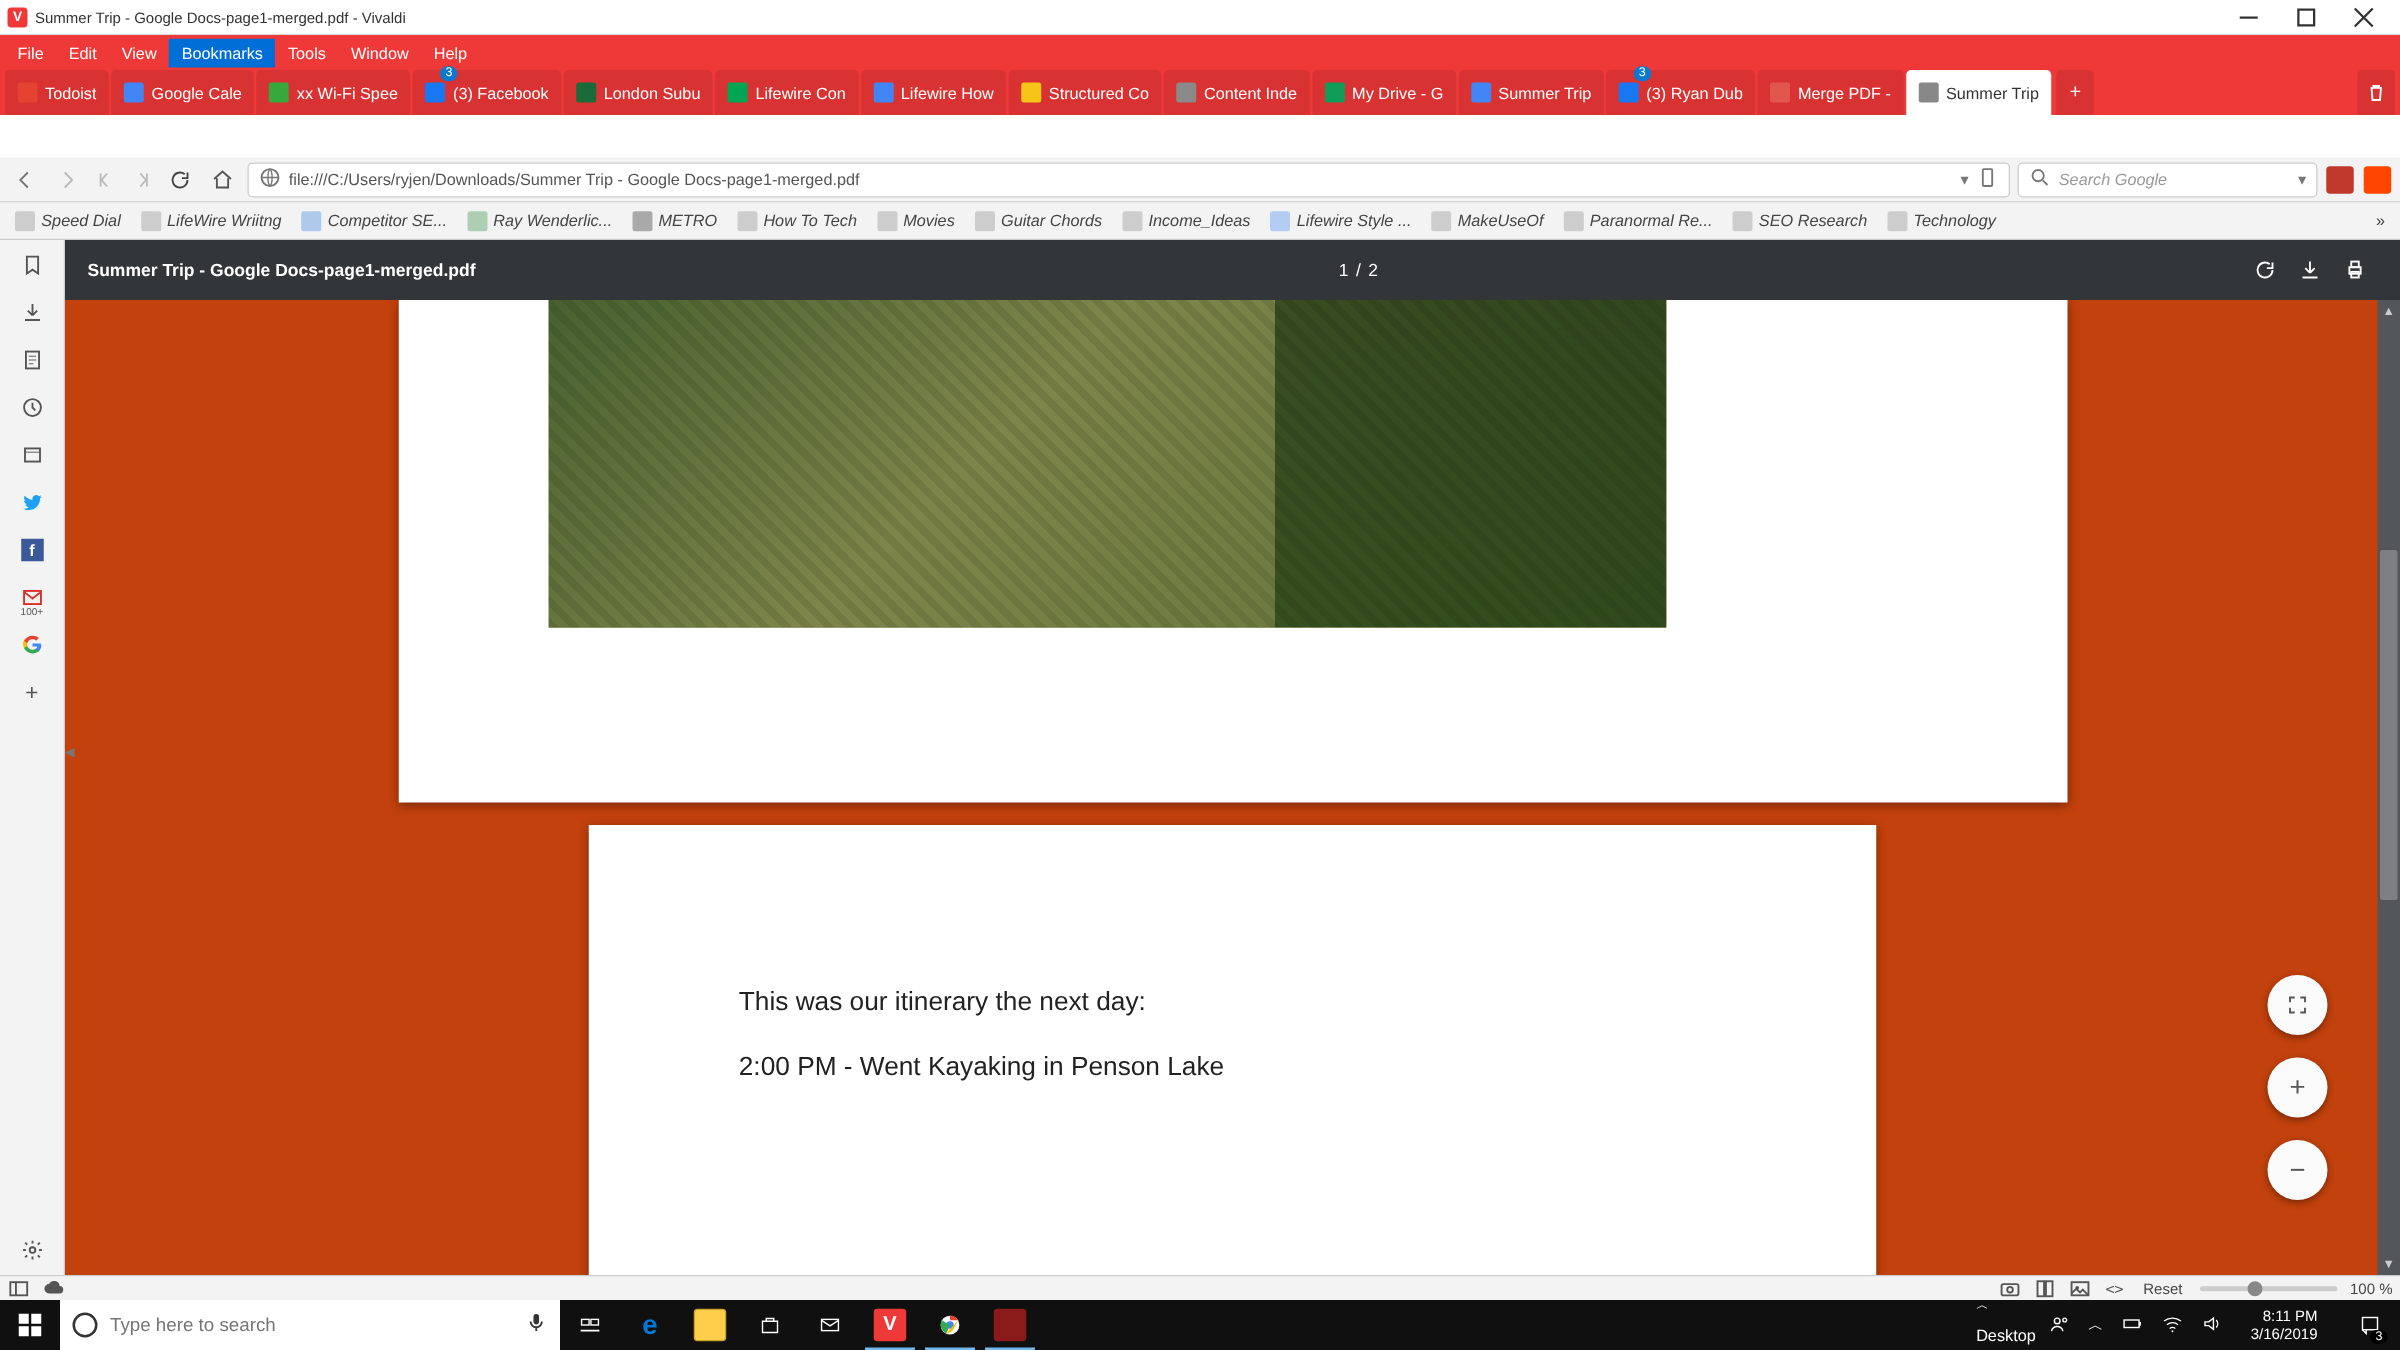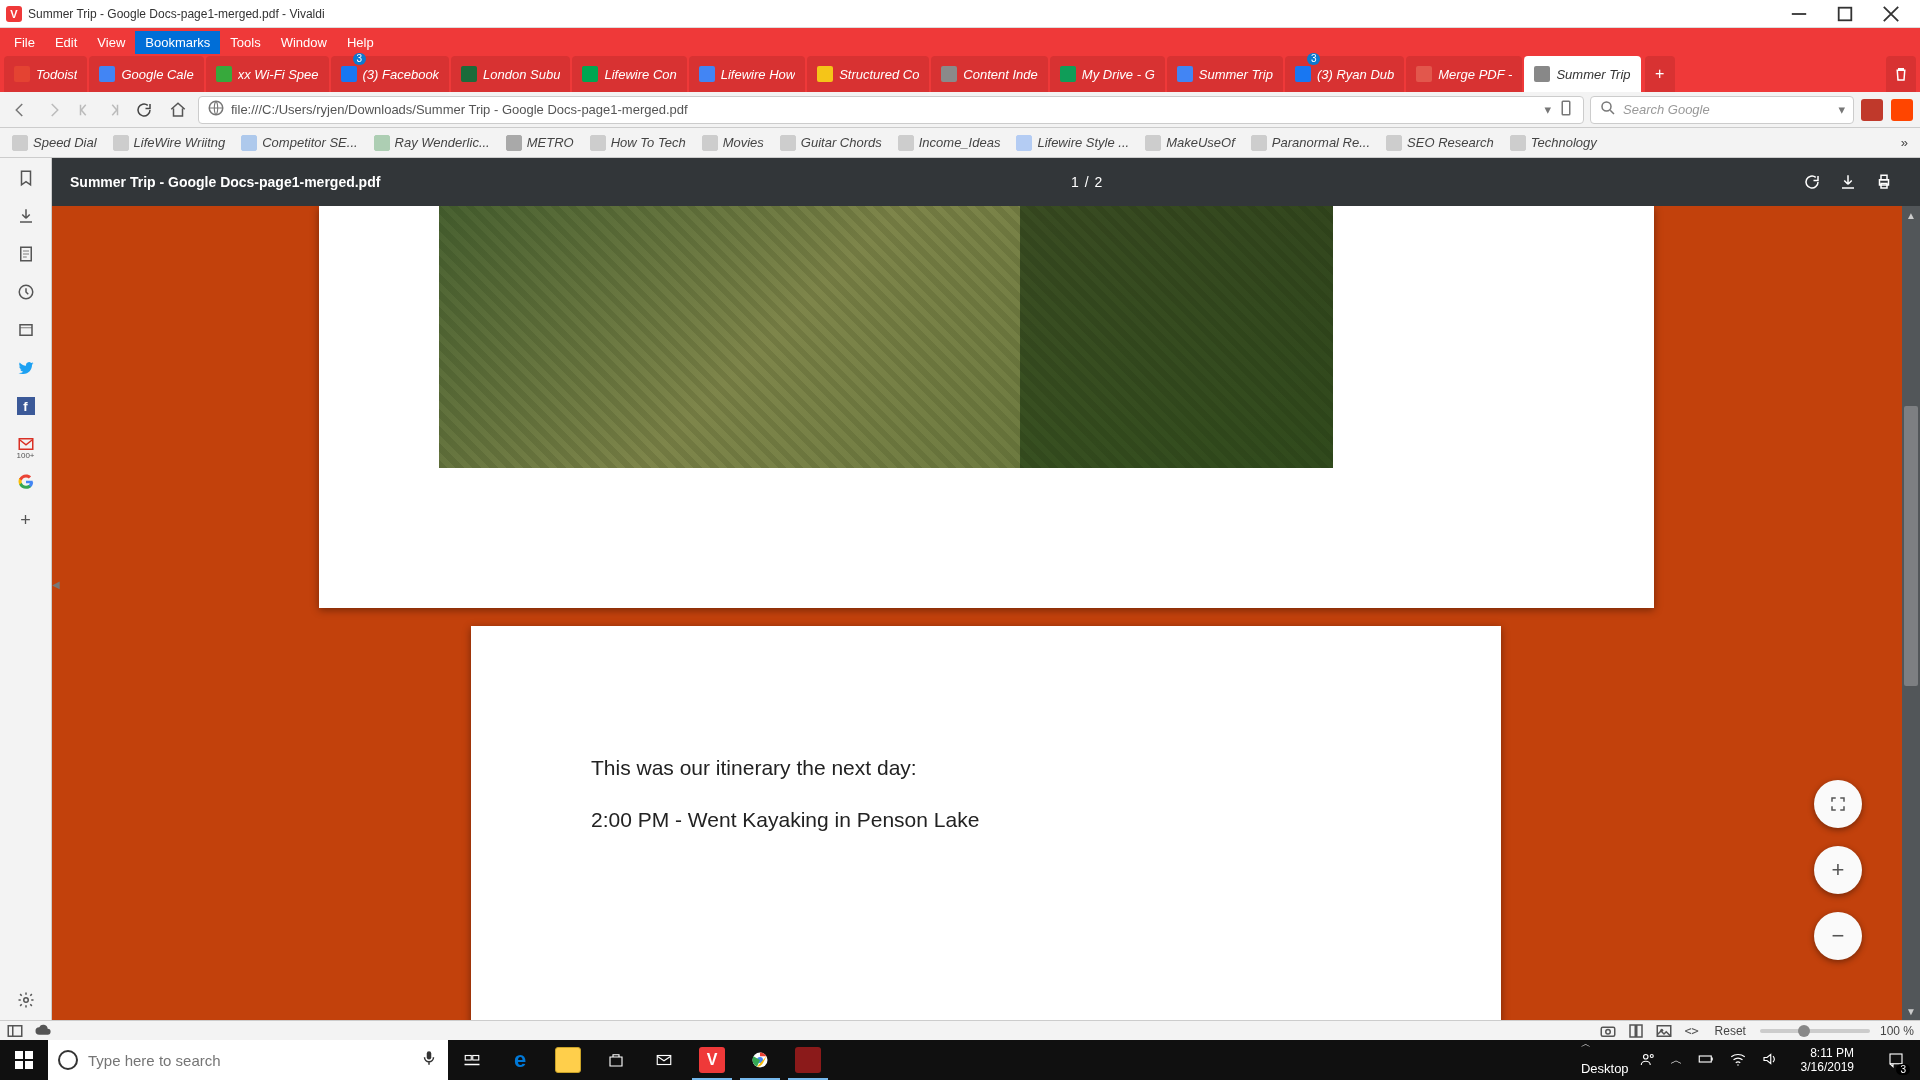--- a/index.html
+++ b/index.html
@@ -13,33 +13,33 @@
 
 
 .menubar { height: 28px; background: #ef3939; display: flex; align-items: center; padding: 0 4px; }
 .menubar .menu-item { color: #fff; font-size: 13px; padding: 4px 10px; cursor: default; }
 .menubar .menu-item.active { background: #006ed7; }
 
 
 .tabstrip { height: 36px; background: #ef3939; display: flex; align-items: stretch; padding: 0 4px; gap: 2px; }
 .tab { display: flex; align-items: center; padding: 0 10px; background: #d83232; color: #fff; font-size: 13px; border-radius: 4px 4px 0 0; min-width: 0; max-width: 130px; position: relative; }
 .tab .favicon { width: 16px; height: 16px; margin-right: 6px; flex-shrink: 0; border-radius: 2px; }
-.tab .label { white-space: nowrap; overflow: hidden; text-overflow: ellipsis; font-style: italic; }
+.tab .label { white-space: nowrap; overflow: hidden; text-overflow: ellipsis; }
 .tab.active { background: #fff; color: #333; }
 .tab .badge { position: absolute; top: -3px; left: 22px; background: #0b79d0; color: #fff; font-size: 10px; border-radius: 8px; padding: 0 4px; line-height: 12px; }
 .tabstrip .new-tab, .tabstrip .trash { width: 30px; display:flex; align-items:center; justify-content:center; background:#d83232; color:#fff; border-radius:4px 4px 0 0; margin-left:2px;}
 .tabstrip .spacer { flex:1; }
 
 
-.addrbar { height: 36px; background: #f3f3f3; display: flex; align-items: center; padding: 0 6px; gap: 6px; border-bottom: 1px solid #ccc; }
+.addrbar { height: 36px; background: #f3f3f3; display: flex; align-items: center; padding: 0 6px; gap: 6px; border-bottom: 1px solid #ccc; margin-top: 34px; }
 .addrbar .nav-btn { width: 28px; height: 28px; display: flex; align-items: center; justify-content: center; color: #666; border-radius: 3px; }
 .addrbar .nav-btn.small { width: 22px; color:#aaa; }
 .addrbar .url-field { flex: 1; height: 28px; border: 1px solid #ccc; border-radius: 4px; background: #fff; display: flex; align-items: center; padding: 0 8px; font-size: 13px; color: #555; gap: 6px; }
 .addrbar .url-field .globe { color:#777; }
-.addrbar .search-field { width: 264px; height: 28px; border: 1px solid #ccc; border-radius: 4px; background: #fff; display: flex; align-items: center; padding: 0 8px; font-size: 13px; color: #999; gap:6px; font-style: italic;}
+.addrbar .search-field { width: 240px; height: 28px; border: 1px solid #ccc; border-radius: 4px; background: #fff; display: flex; align-items: center; padding: 0 8px; font-size: 13px; color: #999; gap:6px; font-style: italic;}
 .addrbar .right-icon { width: 24px; height: 24px; display:flex; align-items:center; justify-content:center; }
 .addrbar .end-icon { width:22px;height:22px; border-radius:3px; }
 
 
 .bookbar { height: 30px; background: #f3f3f3; display: flex; align-items: center; padding: 0 6px; gap: 4px; border-bottom: 1px solid #ccc; font-size: 13px; color: #444; }
 .bookbar .bm { display: flex; align-items: center; gap: 5px; padding: 3px 6px; border-radius: 3px; white-space: nowrap; font-style: italic; }
 .bookbar .bm .fico { width: 16px; height: 16px; border-radius: 2px; }
 .bookbar .spacer { flex:1; }
 .bookbar .more { padding: 3px 6px; color:#444; }
 

